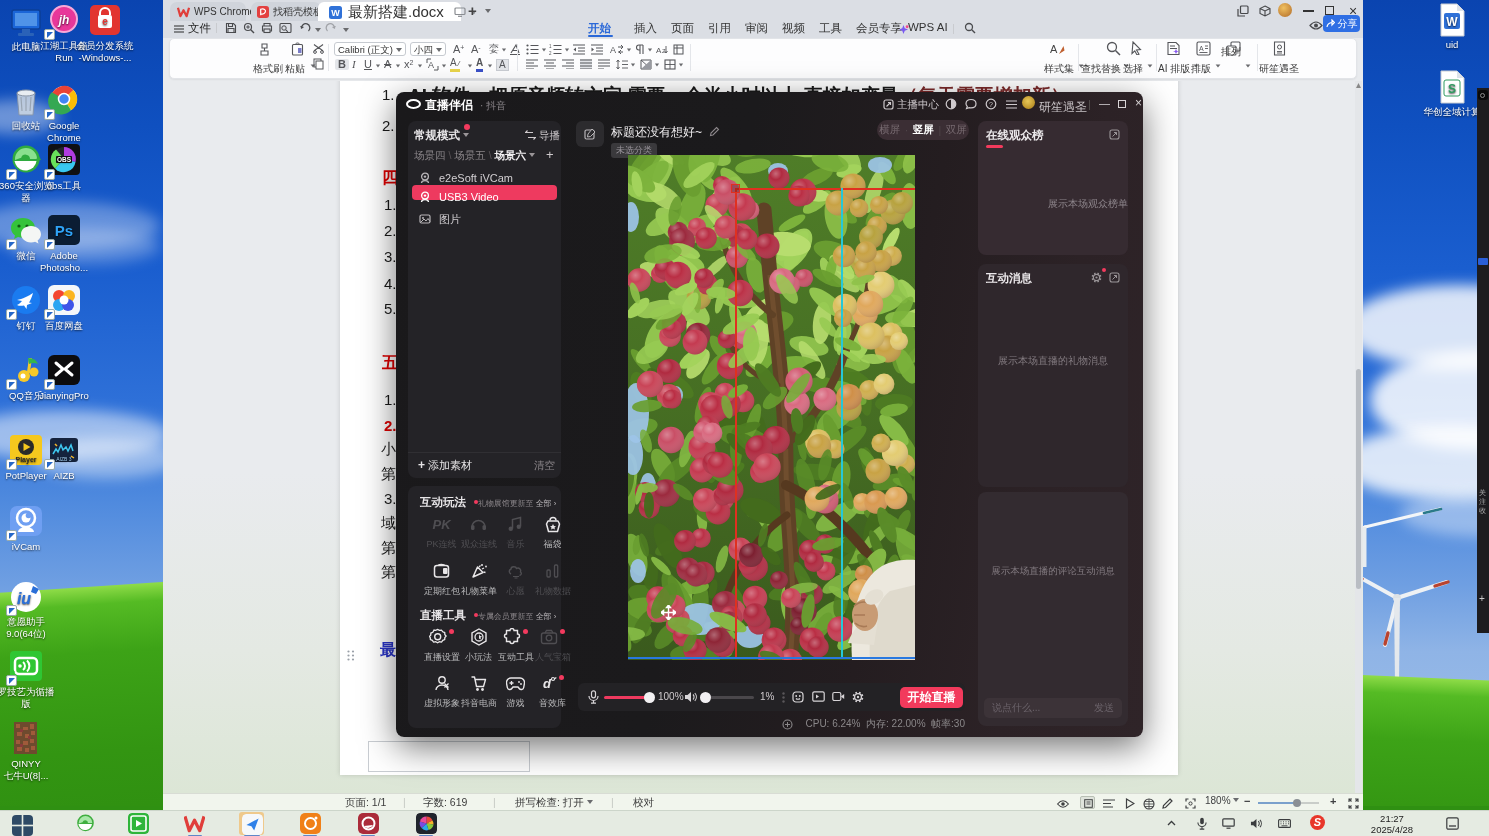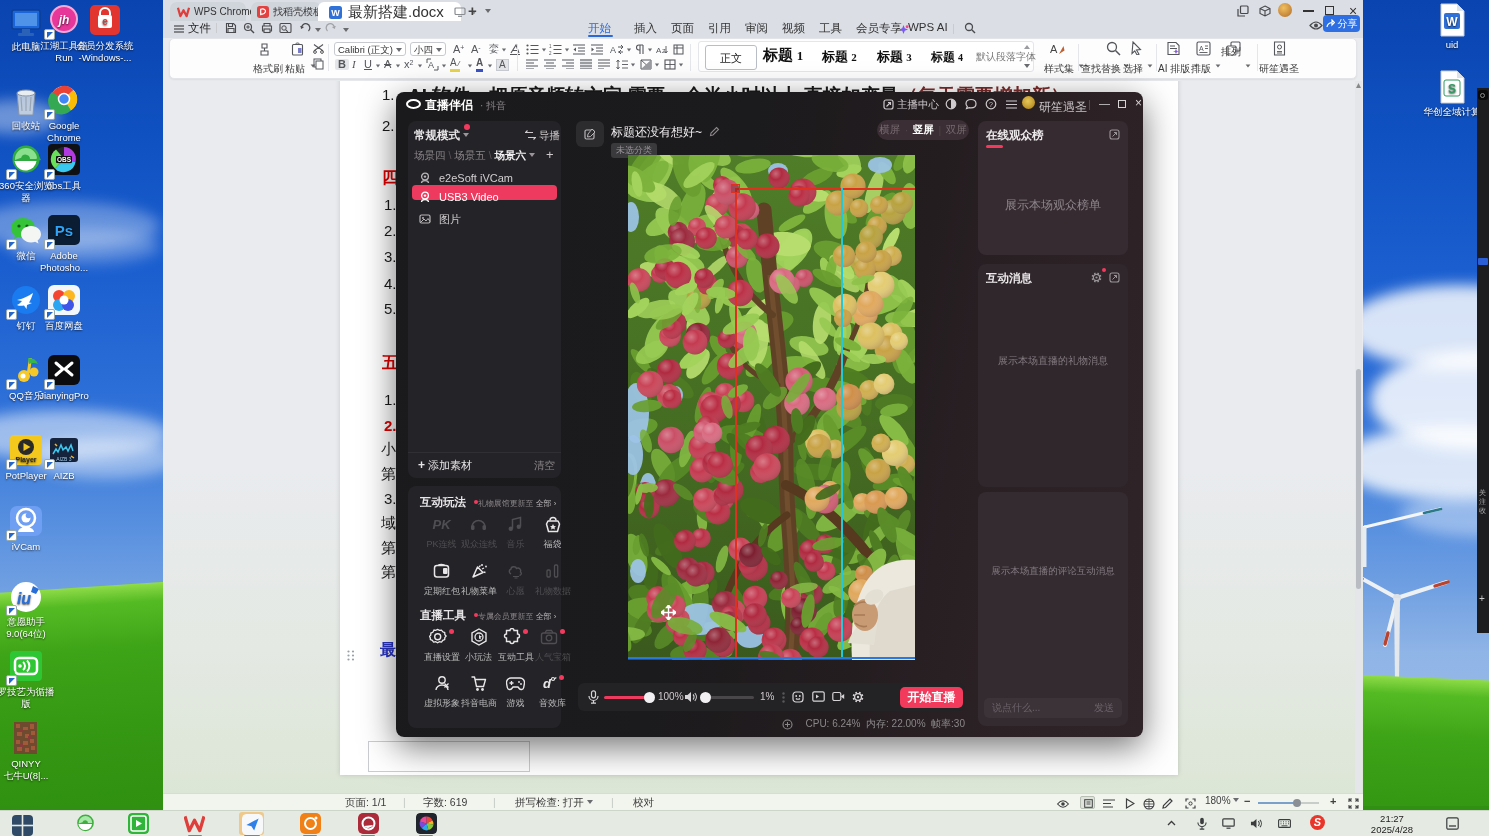--- a/index.html
+++ b/index.html
@@ -461,21 +461,21 @@
         <path d="M9.5 9 A4.2 4.2 0 1 0 2.5 6.5" fill="none" stroke="#4a4b4e" stroke-width="1.3"></path>
         <path d="M1 4 l1.5 2.7 L5.2 5" fill="#4a4b4e"></path>
       </svg>
     <div class="tri" style="left:152px;top:7px"></div>
     <svg class="qic" style="left:162px;opacity:.4" width="12" height="12" viewBox="0 0 12 12">
         <path d="M2.5 9 A4.2 4.2 0 1 1 9.5 6.5" fill="none" stroke="#4a4b4e" stroke-width="1.3"></path>
         <path d="M11 4 l-1.5 2.7 L6.8 5" fill="#4a4b4e"></path>
       </svg>
     <div class="tri" style="left:180px;top:7px"></div>
 
-    <span style="position:absolute;left:425px;top:0px;color:#2a68d8;font-weight:normal">开始</span>
+    <span style="position:absolute;left:425px;top:0px;color:#2a68d8;font-weight:bold">开始</span>
     <div style="position:absolute;left:425px;top:13.5px;width:25px;height:2.5px;background:#2a68d8;border-radius:2px"></div>
     <span style="position:absolute;left:471px;top:0px">插入</span>
     <span style="position:absolute;left:508px;top:0px">页面</span>
     <span style="position:absolute;left:545px;top:0px">引用</span>
     <span style="position:absolute;left:582px;top:0px">审阅</span>
     <span style="position:absolute;left:619px;top:0px">视频</span>
     <span style="position:absolute;left:656px;top:0px">工具</span>
     <span style="position:absolute;left:693px;top:0px">会员专享</span>
     <svg style="position:absolute;left:735px;top:4px" width="11" height="10" viewBox="0 0 12 11">
         <path d="M6 0 l1.4 3.6 L11 5 7.4 6.4 6 10 4.6 6.4 1 5 4.6 3.6 Z" fill="#7a5af0"></path>
@@ -614,30 +614,20 @@
         <path d="M1 10 L11 1 v9 Z" fill="#9a9ca2"></path>
       </svg>
       <div class="tri" style="left:484px;top:24px;transform:scale(.7)"></div>
     <svg class="qic" style="left:494px;top:20px" width="12" height="11" viewBox="0 0 12 11">
         <rect x="1" y="1" width="10" height="9" fill="none" stroke="#55565a" stroke-width="1.1"></rect>
         <path d="M1 5.5 h10 M6 1 v9" stroke="#55565a" stroke-width=".9"></path>
       </svg>
       <div class="tri" style="left:508px;top:24px;transform:scale(.7)"></div>
     <div class="rdiv" style="left:520px"></div>
 
-    <div style="position:absolute;left:528px;top:2px;width:336px;height:31px;border:1px solid #e4e6ea;border-radius:3px;background:#fff">
-      <div style="position:absolute;left:6px;top:2.5px;width:52px;height:25px;border:1.5px solid #b9bdc5;border-radius:3px;font-size:11px;color:#222;text-align:center;line-height:24px">正文</div>
-      <div style="position:absolute;left:64px;top:4px;font-size:15px;color:#111;font-family:'Liberation Serif',serif;font-weight:bold;white-space:nowrap">标题 <span style="font-size:13px">1</span></div>
-      <div style="position:absolute;left:123px;top:6px;font-size:13px;color:#111;font-family:'Liberation Serif',serif;font-weight:bold;white-space:nowrap">标题 <span style="font-size:11px">2</span></div>
-      <div style="position:absolute;left:178px;top:6px;font-size:13px;color:#111;font-family:'Liberation Serif',serif;font-weight:bold;white-space:nowrap">标题 <span style="font-size:11px">3</span></div>
-      <div style="position:absolute;left:232px;top:7px;font-size:12px;color:#111;font-family:'Liberation Serif',serif;font-weight:bold;white-space:nowrap">标题 <span style="font-size:10px">4</span></div>
-      <div style="position:absolute;left:277px;top:8px;font-size:10px;color:#777;font-family:'Liberation Serif',serif;white-space:nowrap">默认段落字体</div>
-      <div style="position:absolute;right:3px;top:3px" class="trii"></div>
-      <div style="position:absolute;right:3px;bottom:3px" class="tri"></div>
-    </div>
     <svg class="qic" style="left:880px;top:3px" width="15" height="14" viewBox="0 0 15 14">
         <text x="0" y="11" font-size="11" fill="#444">A</text>
         <path d="M9 12 L13.5 4 l1 4.5 Z" fill="#c06030"></path>
       </svg>
     <span class="rlab" style="left:874px;top:23px">样式集</span>
       <div class="tri" style="left:908px;top:25px;transform:scale(.8)"></div>
     <div class="rdiv" style="left:908px"></div>
     <svg class="qic" style="left:936px;top:2px" width="15" height="15" viewBox="0 0 15 15">
         <circle cx="6" cy="6" r="4.5" fill="none" stroke="#55565a" stroke-width="1.3"></circle>
         <path d="M9.5 9.5 L14 14" stroke="#55565a" stroke-width="1.5"></path>
@@ -1753,21 +1743,21 @@
     </svg>
     <div class="aabs" style="left:340px;top:625px;width:229px;text-align:right;font-size:10px;color:#8a8789">CPU: 6.24%&nbsp; 内存: 22.00%&nbsp; 帧率:30</div>
 
   <div class="card" style="top:29px;height:134px;background:#362b31">
     <div style="position:absolute;left:8px;top:7px;font-size:11.5px;font-weight:bold;color:#ece9eb">在线观众榜</div>
     <div style="position:absolute;left:8px;top:24px;width:17px;height:3px;border-radius:2px;background:#f23a5c"></div>
     <svg style="position:absolute;right:8px;top:8px" width="11" height="11" viewBox="0 0 11 11">
         <rect x="1" y="1" width="9" height="9" rx="2" fill="none" stroke="#9a9598" stroke-width="1.1"></rect>
         <path d="M3.5 7.5 L7.5 3.5 M5 3.5 h2.5 v2.5" fill="none" stroke="#9a9598" stroke-width="1"></path>
       </svg>
-    <div style="position:absolute;left:0;top:76px;width:150px;text-align:center;font-size:12px;color:#8d858b">展示本场观众榜单</div>
+    <div style="position:absolute;left:0;top:76px;width:150px;text-align:right;font-size:10px;color:#8d858b">展示本场观众榜单</div>
   </div>
   <div class="card" style="top:172px;height:223px;background:#2f272c">
     <div style="position:absolute;left:8px;top:7px;font-size:11.5px;font-weight:bold;color:#ece9eb">互动消息</div>
     <svg style="position:absolute;right:26px;top:8px" width="11" height="11" viewBox="0 0 12 12">
         <circle cx="6" cy="6" r="3.4" fill="none" stroke="#9a9598" stroke-width="1.3"></circle>
         <circle cx="6" cy="6" r="1.2" fill="#9a9598"></circle>
         <g stroke="#9a9598" stroke-width="1.7">
           <line x1="9.3" y1="7.4" x2="11.0" y2="8.1"></line>
           <line x1="7.4" y1="9.3" x2="8.1" y2="11.0"></line>
           <line x1="4.6" y1="9.3" x2="3.9" y2="11.0"></line>

